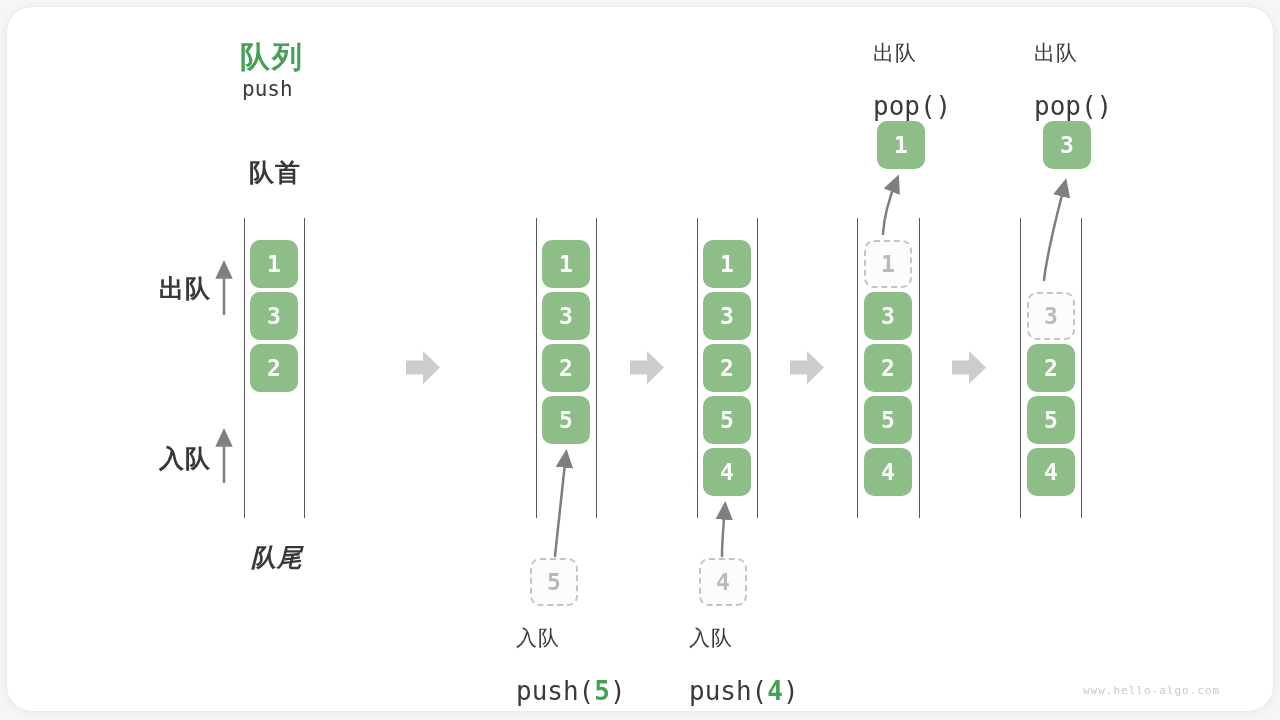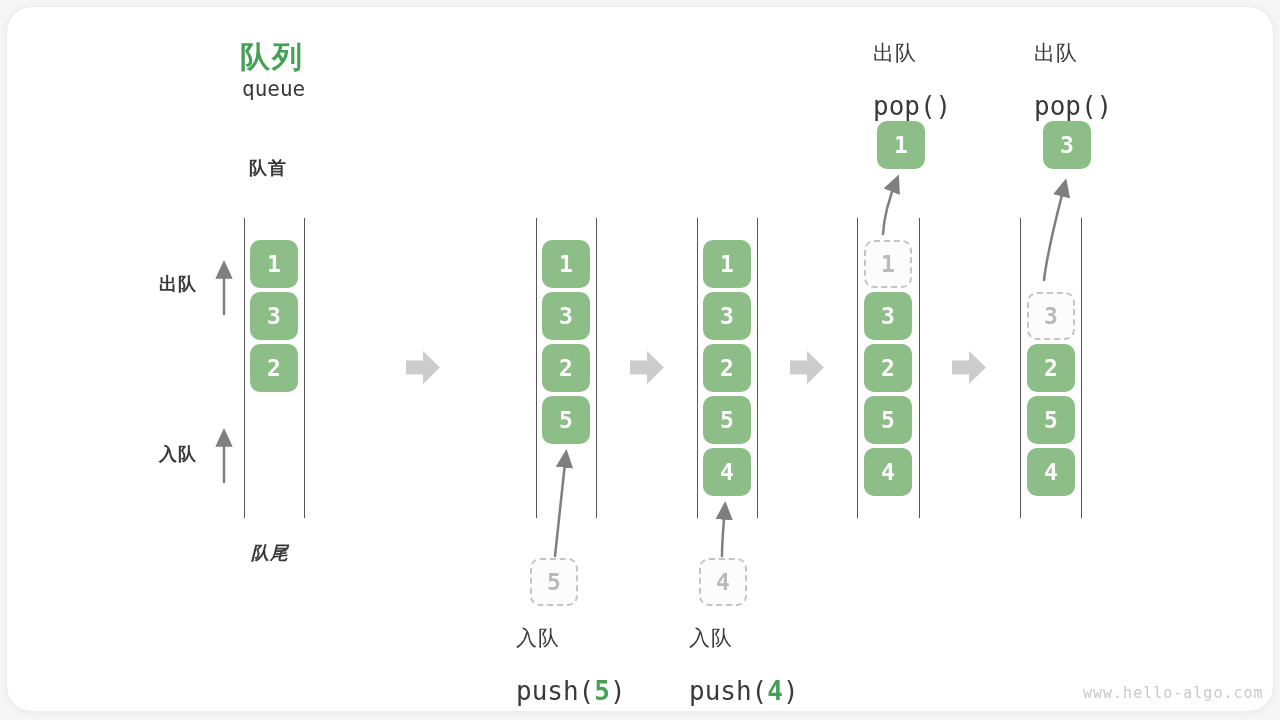--- a/index.html
+++ b/index.html
@@ -6,21 +6,21 @@
   .card{
     position:absolute;left:6px;top:6px;right:6px;bottom:8px;
     background:#ffffff;border:1px solid #ececec;border-radius:26px;
     box-shadow:0 1px 8px rgba(0,0,0,0.06);
   }
   .abs{position:absolute;}
   .zh{font-family:"Liberation Sans",sans-serif;color:#3a3a3a;}
   .mono{font-family:"DejaVu Sans Mono",monospace;color:#3a3a3a;}
   .title-zh{font-size:30px;font-weight:bold;color:#44a054;letter-spacing:2px;}
   .title-en{font-size:21px;}
-  .struct-lbl{font-size:18px;font-weight:bold;color:#383838;letter-spacing:1px;}
+  .struct-lbl{font-size:25px;font-weight:bold;color:#383838;letter-spacing:1px;}
   .op-lbl{font-size:21px;font-weight:400;letter-spacing:1px;}
   .op-code{font-size:26px;margin-top:24px;text-align:right;}
   .green-arg{color:#44a054;font-weight:bold;}
   .qcol{
     position:absolute;top:211px;height:300px;box-sizing:border-box;
     border-left:1.5px solid #575757;border-right:1.5px solid #575757;
   }
   .box{
     position:absolute;width:48px;height:48px;border-radius:10px;
     background:#8ebe88;color:#fdfdfd;
@@ -28,29 +28,29 @@
     line-height:48px;text-align:center;
   }
   .ghost{
     position:absolute;width:48px;height:48px;box-sizing:border-box;border-radius:10px;
     background:#fcfcfc;border:2px dashed #c4c4c4;color:#b9b9b9;
     font-family:"DejaVu Sans Mono",monospace;font-weight:bold;font-size:23px;
     line-height:44px;text-align:center;
   }
   .flow-arrow{position:absolute;width:34px;height:33px;}
   .overlay{position:absolute;left:0;top:0;pointer-events:none;}
-  .watermark{font-size:15px;color:#c9c9c9;letter-spacing:1px;}
+  .watermark{font-size:11px;color:#c9c9c9;letter-spacing:1px;}
 </style>
 </head>
 <body>
 
 <div class="card">
 
   <div class="abs zh title-zh" style="left:233px;top:30px;">队列</div>
-  <div class="abs mono title-en" style="left:235px;top:70px;">queue</div>
+  <div class="abs mono title-en" style="left:235px;top:70px;">push</div>
 
   <div class="abs zh struct-lbl" style="left:242px;top:149px;">队首</div>
   <div class="abs zh struct-lbl" style="left:244px;top:534px;font-style:italic;">队尾</div>
   <div class="abs zh struct-lbl" style="left:152px;top:265px;">出队</div>
   <div class="abs zh struct-lbl" style="left:152px;top:435px;">入队</div>
 
   <div class="qcol" style="left:237px;width:61px;"></div>
   <div class="qcol" style="left:529px;width:61px;"></div>
   <div class="qcol" style="left:690px;width:61px;"></div>
   <div class="qcol" style="left:850px;width:63px;"></div>

